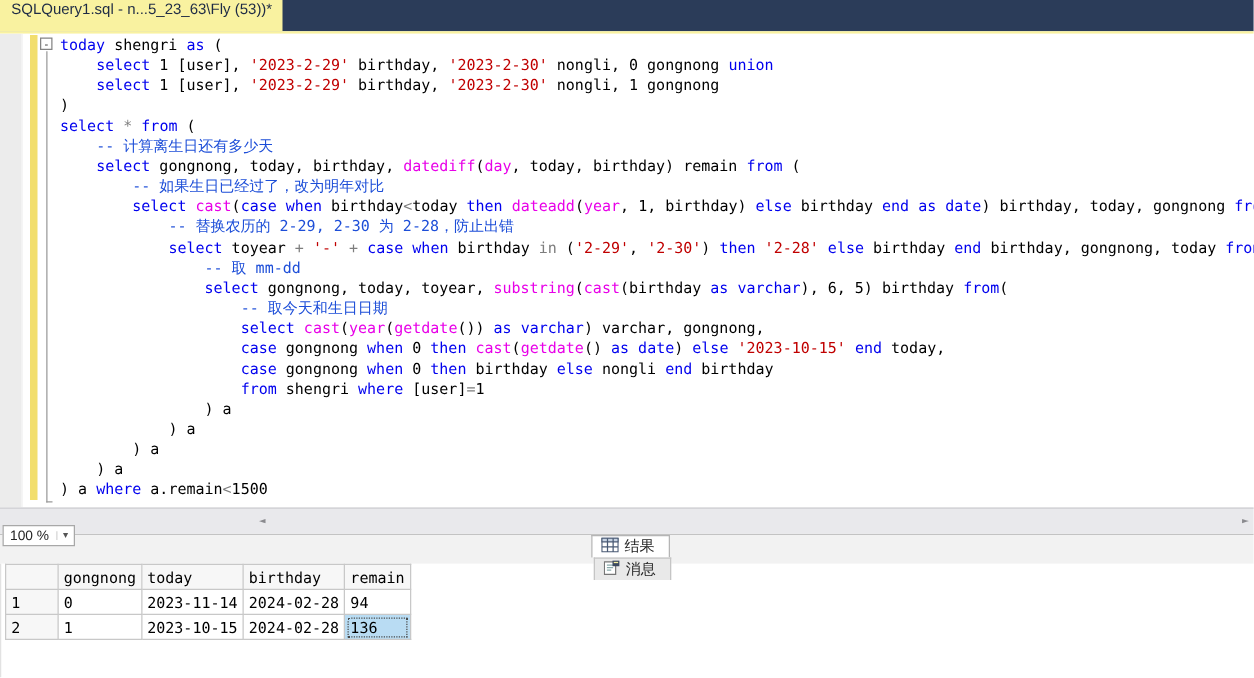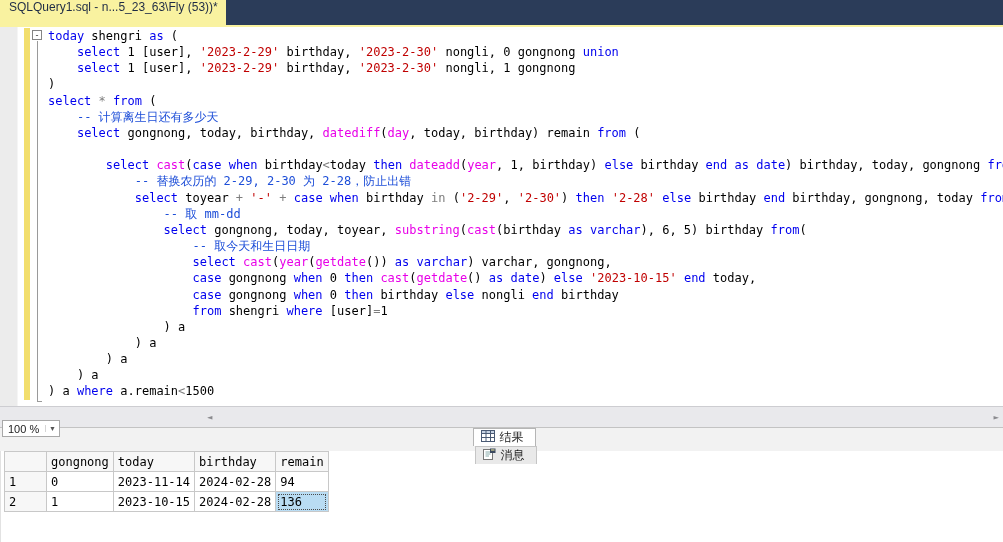--- a/index.html
+++ b/index.html
@@ -85,21 +85,21 @@
     <div class="fold-box">-</div>
     <div class="fold-line"></div>
     <div class="code">
         <div class="ln"><span class="kw">today</span><span> shengri </span><span class="kw">as</span><span> (</span></div>
         <div class="ln"><span>    </span><span class="kw">select</span><span> 1 [user], </span><span class="str">'2023-2-29'</span><span> birthday, </span><span class="str">'2023-2-30'</span><span> nongli, 0 gongnong </span><span class="kw">union</span></div>
         <div class="ln"><span>    </span><span class="kw">select</span><span> 1 [user], </span><span class="str">'2023-2-29'</span><span> birthday, </span><span class="str">'2023-2-30'</span><span> nongli, 1 gongnong</span></div>
         <div class="ln"><span>)</span></div>
         <div class="ln"><span class="kw">select</span><span> </span><span class="op">*</span><span> </span><span class="kw">from</span><span> (</span></div>
         <div class="ln"><span>    </span><span class="cmt">-- 计算离生日还有多少天</span></div>
         <div class="ln"><span>    </span><span class="kw">select</span><span> gongnong, today, birthday, </span><span class="fn">datediff</span><span>(</span><span class="fn">day</span><span>, today, birthday) remain </span><span class="kw">from</span><span> (</span></div>
-        <div class="ln"><span>        </span></div>
+        <div class="ln"><span>        </span><span class="cmt">-- 如果生日已经过了，改为明年对比</span></div>
         <div class="ln"><span>        </span><span class="kw">select</span><span> </span><span class="fn">cast</span><span>(</span><span class="kw">case</span><span> </span><span class="kw">when</span><span> birthday</span><span class="op">&lt;</span><span>today </span><span class="kw">then</span><span> </span><span class="fn">dateadd</span><span>(</span><span class="fn">year</span><span>, 1, birthday) </span><span class="kw">else</span><span> birthday </span><span class="kw">end</span><span> </span><span class="kw">as</span><span> </span><span class="kw">date</span><span>) birthday, today, gongnong </span><span class="kw">from</span></div>
         <div class="ln"><span>            </span><span class="cmt">-- 替换农历的 2-29, 2-30 为 2-28，防止出错</span></div>
         <div class="ln"><span>            </span><span class="kw">select</span><span> toyear </span><span class="op">+</span><span> </span><span class="str">'-'</span><span> </span><span class="op">+</span><span> </span><span class="kw">case</span><span> </span><span class="kw">when</span><span> birthday </span><span class="op">in</span><span> (</span><span class="str">'2-29'</span><span>, </span><span class="str">'2-30'</span><span>) </span><span class="kw">then</span><span> </span><span class="str">'2-28'</span><span> </span><span class="kw">else</span><span> birthday </span><span class="kw">end</span><span> birthday, gongnong, today </span><span class="kw">from</span></div>
         <div class="ln"><span>                </span><span class="cmt">-- 取 mm-dd</span></div>
         <div class="ln"><span>                </span><span class="kw">select</span><span> gongnong, today, toyear, </span><span class="fn">substring</span><span>(</span><span class="fn">cast</span><span>(birthday </span><span class="kw">as</span><span> </span><span class="kw">varchar</span><span>), 6, 5) birthday </span><span class="kw">from</span><span>(</span></div>
         <div class="ln"><span>                    </span><span class="cmt">-- 取今天和生日日期</span></div>
         <div class="ln"><span>                    </span><span class="kw">select</span><span> </span><span class="fn">cast</span><span>(</span><span class="fn">year</span><span>(</span><span class="fn">getdate</span><span>()) </span><span class="kw">as</span><span> </span><span class="kw">varchar</span><span>) varchar, gongnong,</span></div>
         <div class="ln"><span>                    </span><span class="kw">case</span><span> gongnong </span><span class="kw">when</span><span> 0 </span><span class="kw">then</span><span> </span><span class="fn">cast</span><span>(</span><span class="fn">getdate</span><span>() </span><span class="kw">as</span><span> </span><span class="kw">date</span><span>) </span><span class="kw">else</span><span> </span><span class="str">'2023-10-15'</span><span> </span><span class="kw">end</span><span> today,</span></div>
         <div class="ln"><span>                    </span><span class="kw">case</span><span> gongnong </span><span class="kw">when</span><span> 0 </span><span class="kw">then</span><span> birthday </span><span class="kw">else</span><span> nongli </span><span class="kw">end</span><span> birthday</span></div>
         <div class="ln"><span>                    </span><span class="kw">from</span><span> shengri </span><span class="kw">where</span><span> [user]</span><span class="op">=</span><span>1</span></div>

